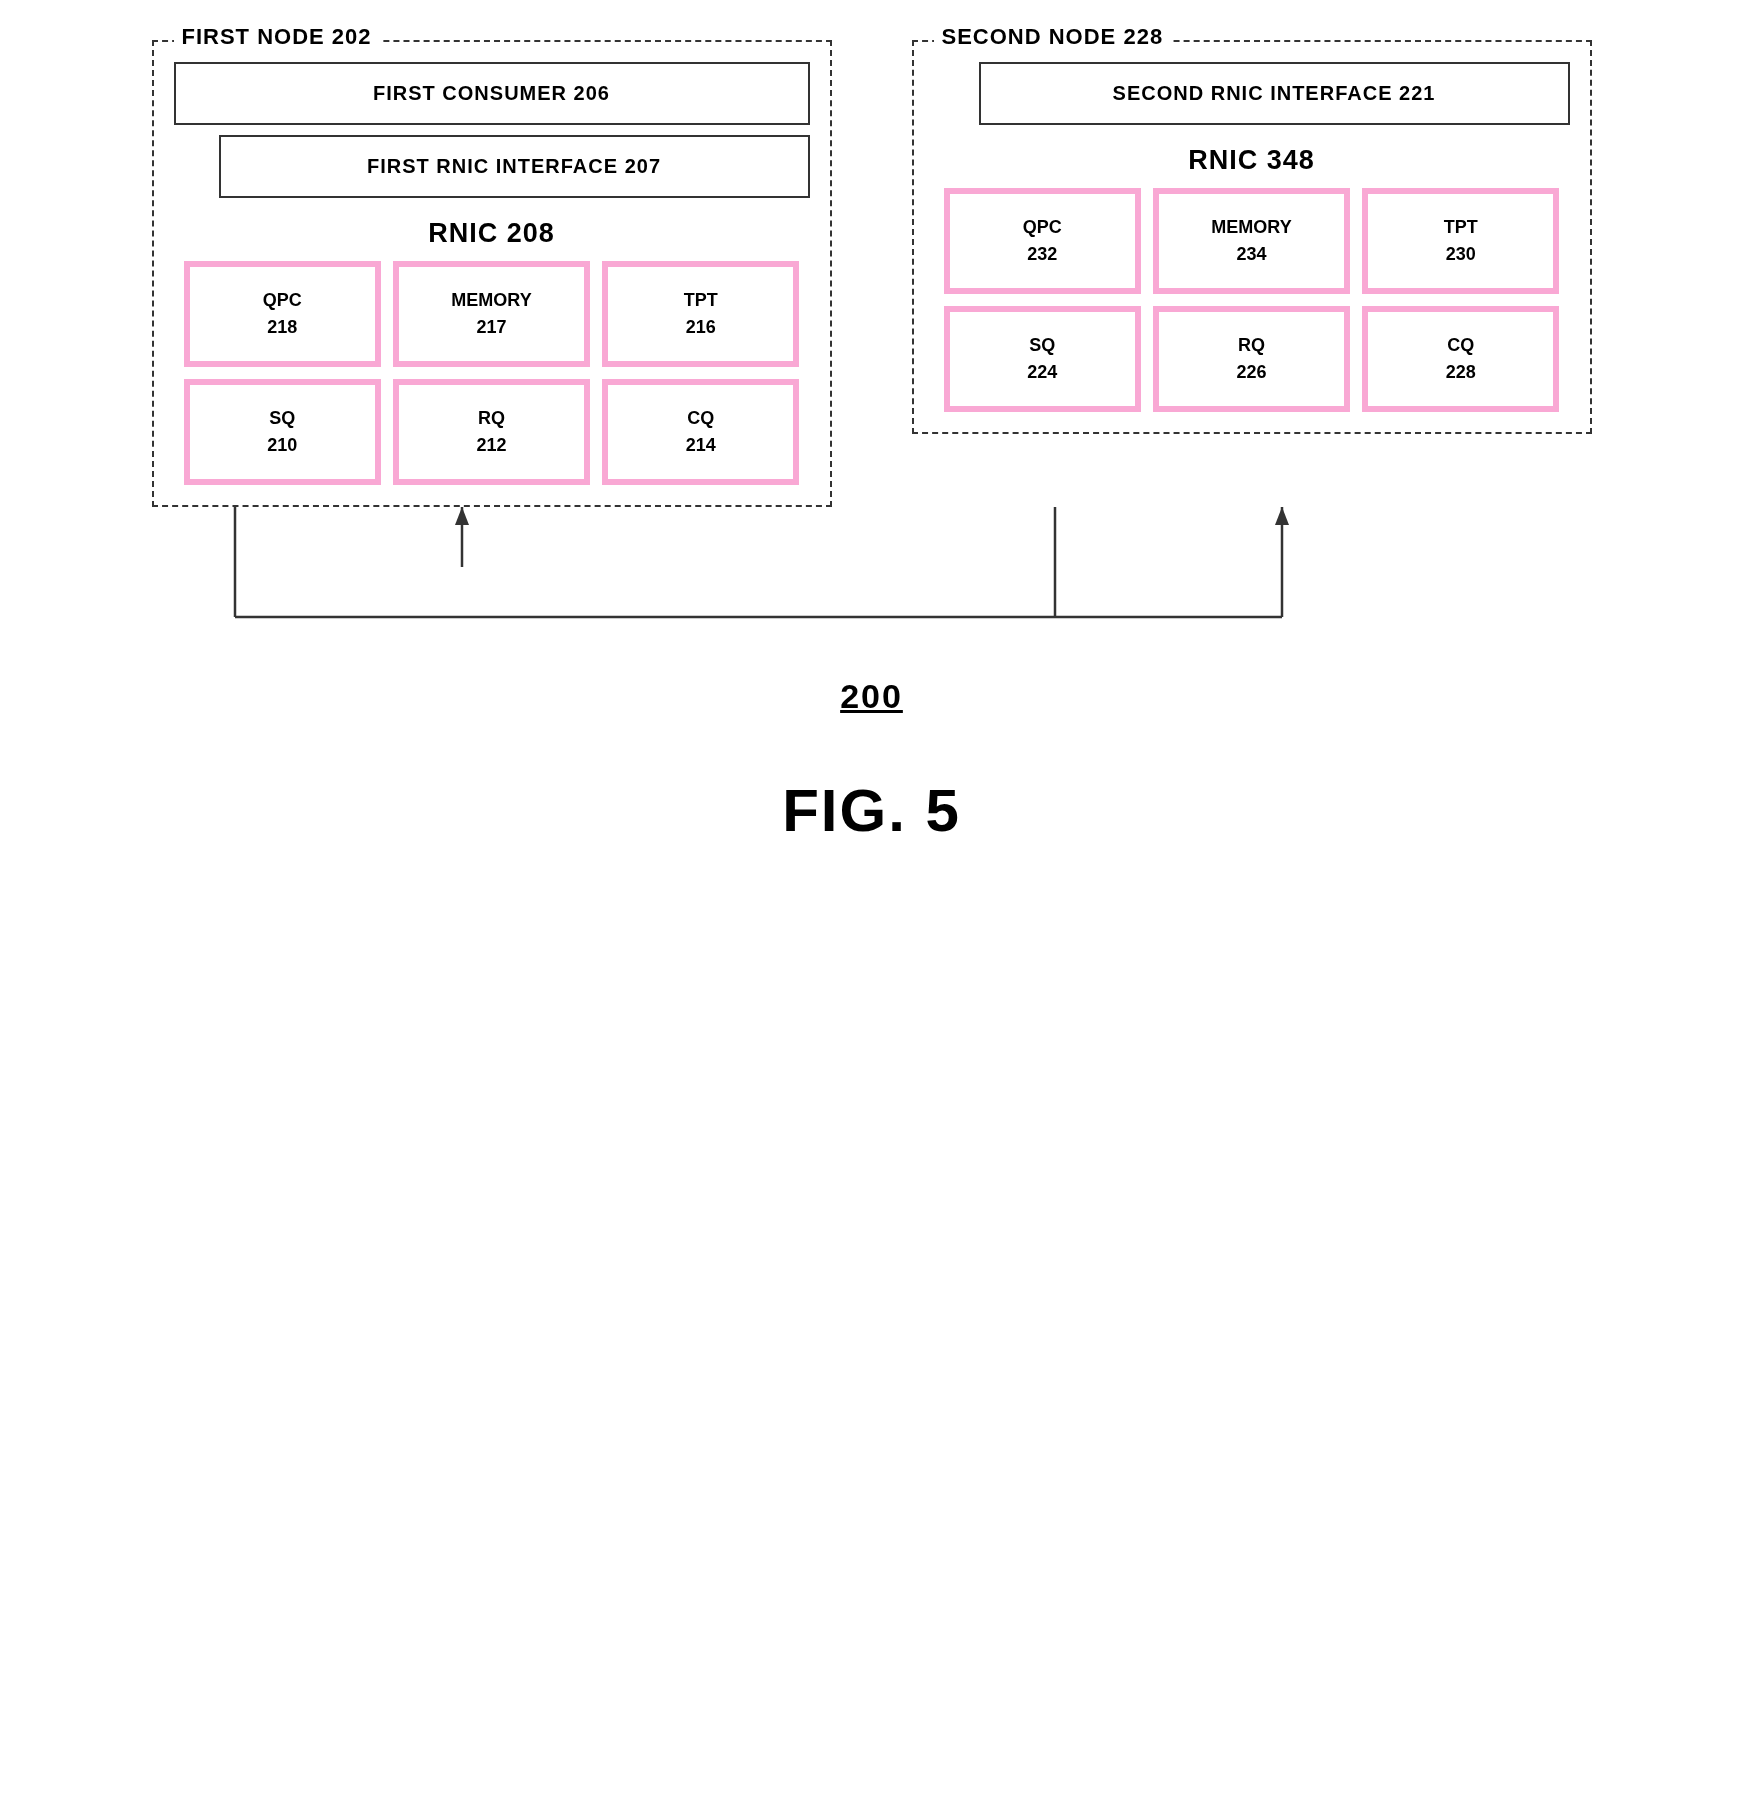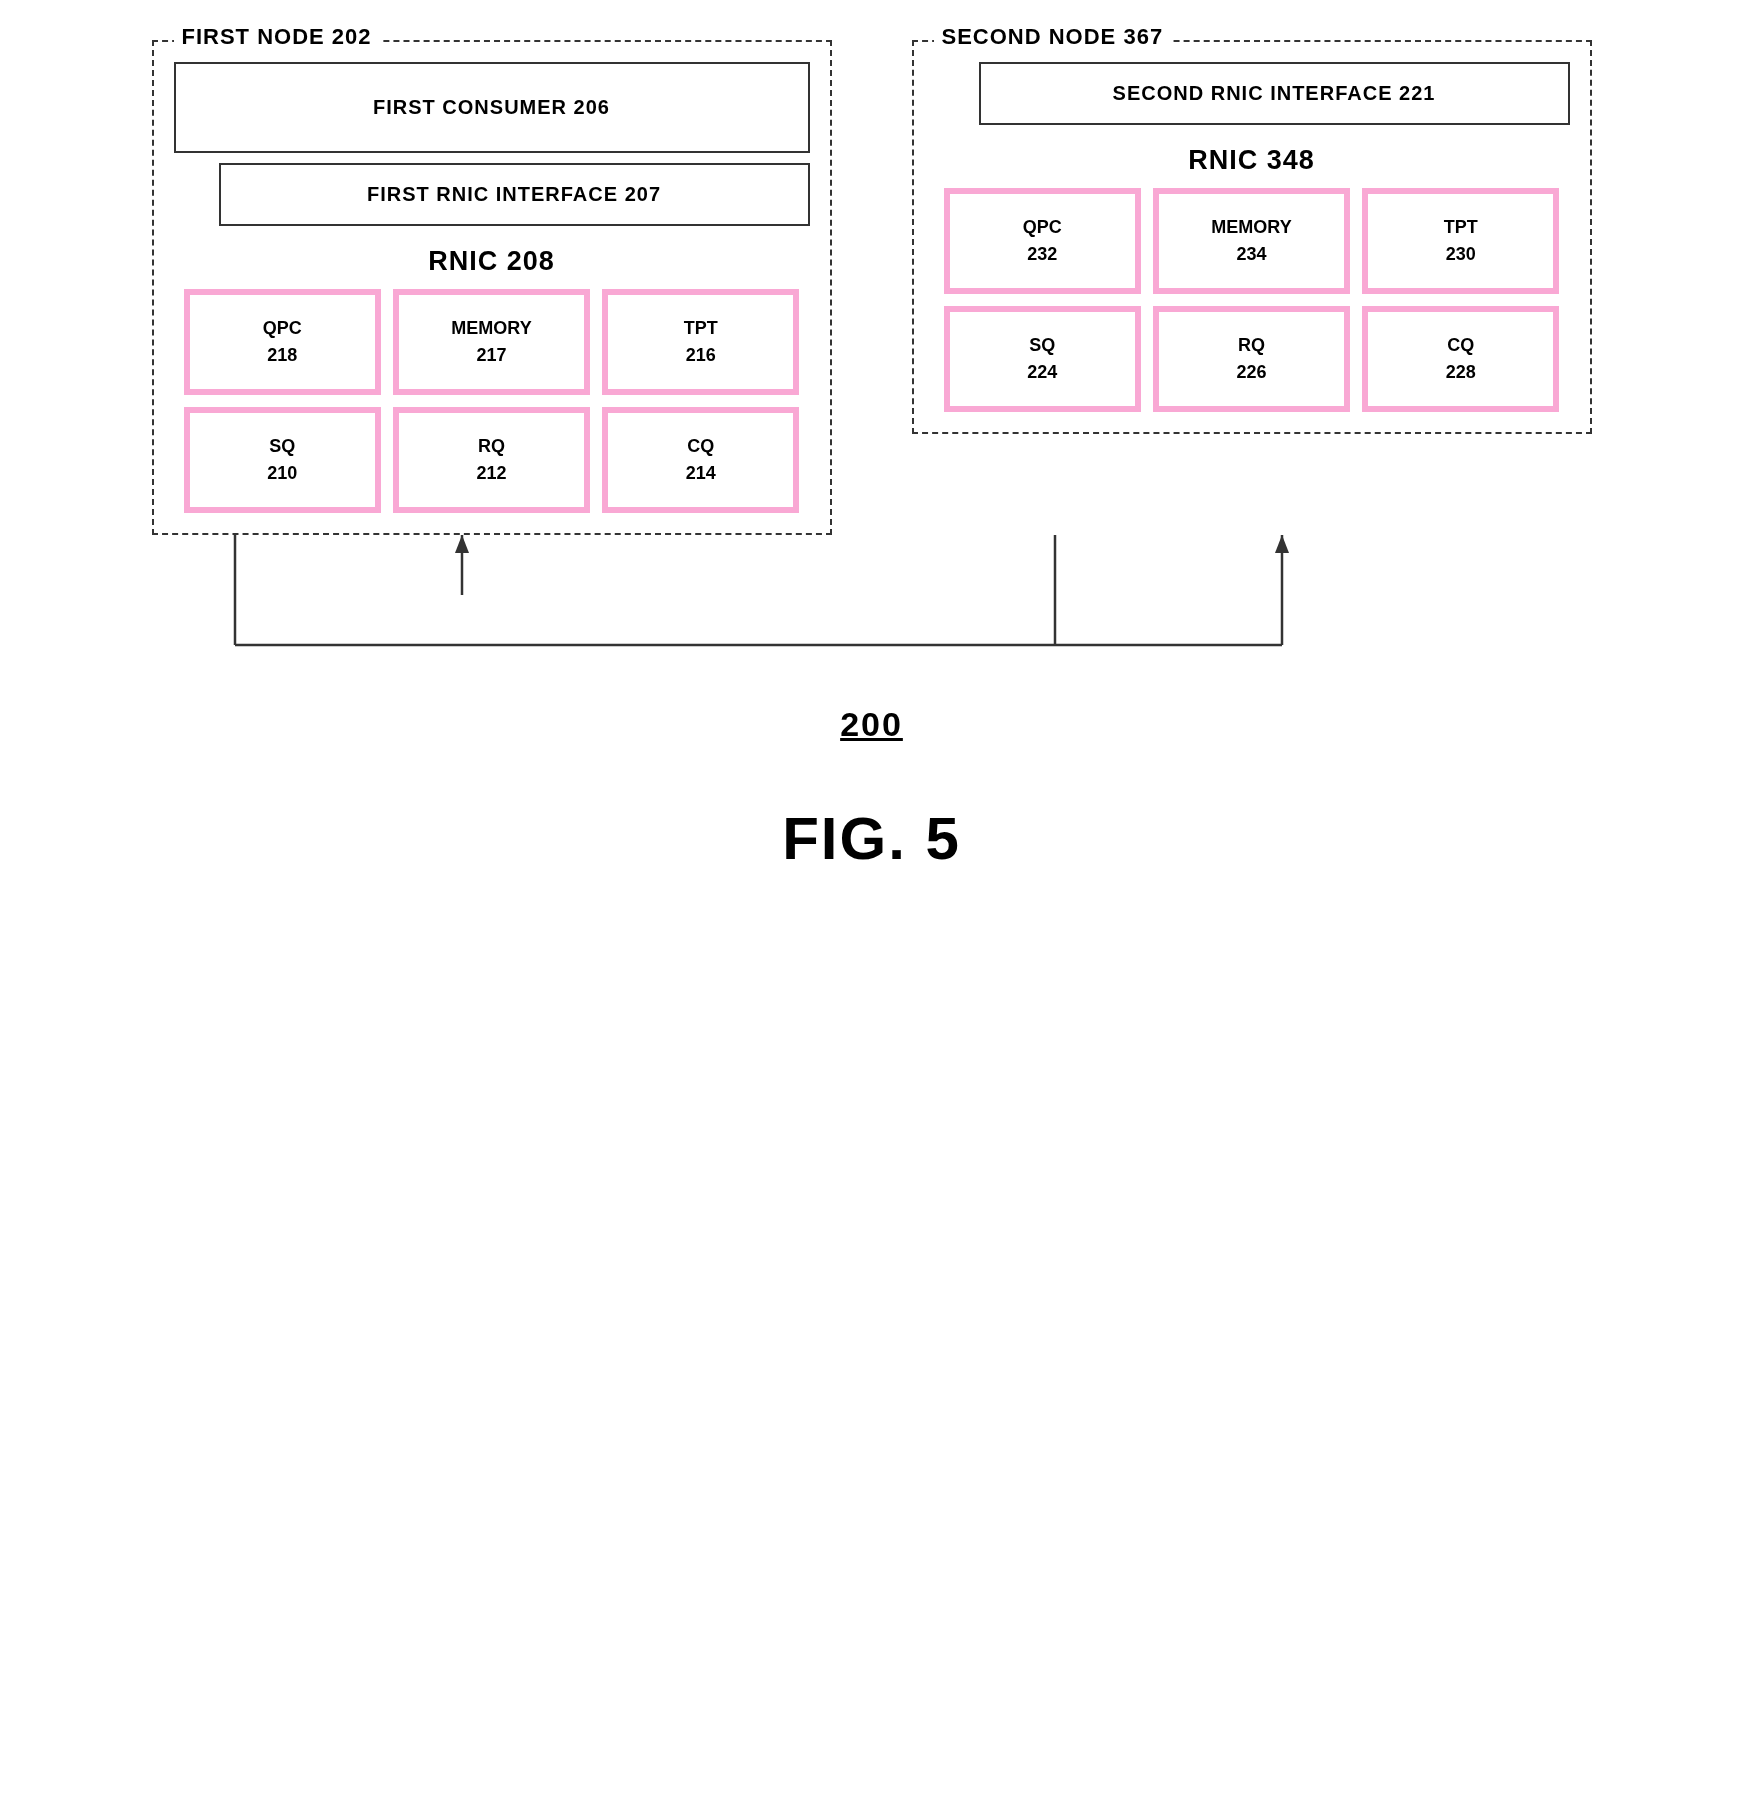--- a/index.html
+++ b/index.html
@@ -27,21 +27,21 @@
       left: 20px;
       background: #fff;
       padding: 0 8px;
       font-size: 22px;
       font-weight: bold;
       letter-spacing: 1px;
     }
 
     .consumer-box {
       border: 2px solid #333;
-      padding: 32px;
+      padding: 18px;
       text-align: center;
       font-size: 20px;
       font-weight: bold;
       letter-spacing: 1px;
       margin-bottom: 10px;
     }
 
     .rnic-interface-box {
       border: 2px solid #333;
       padding: 18px;
@@ -135,21 +135,21 @@
           <div class="rnic-cell">TPT<br>216</div>
 
           <div class="rnic-cell">SQ<br>210</div>
           <div class="rnic-cell">RQ<br>212</div>
           <div class="rnic-cell">CQ<br>214</div>
         </div>
       </div>
     </div>
 
     <div class="node-box">
-      <div class="node-title">SECOND NODE 367</div>
+      <div class="node-title">SECOND NODE 228</div>
 
       <div class="rnic-interface-box">SECOND RNIC INTERFACE 221</div>
 
       <div class="rnic-container">
         <div class="rnic-label">RNIC 348</div>
         <div class="rnic-grid">
 
           <div class="rnic-cell">QPC<br>232</div>
           <div class="rnic-cell">MEMORY<br>234</div>
           <div class="rnic-cell">TPT<br>230</div>

